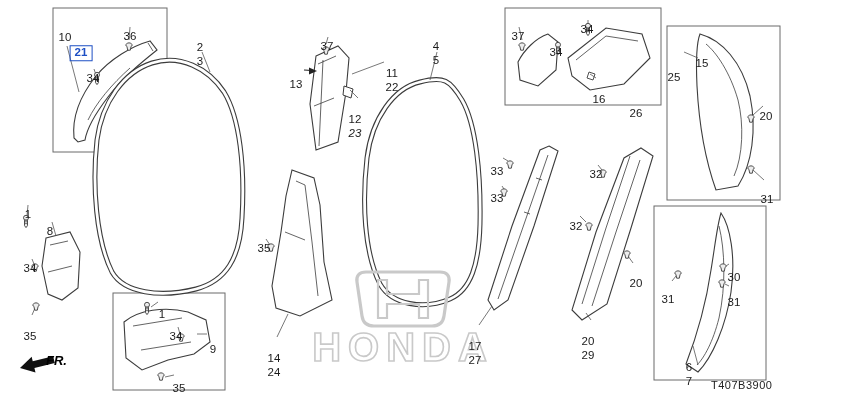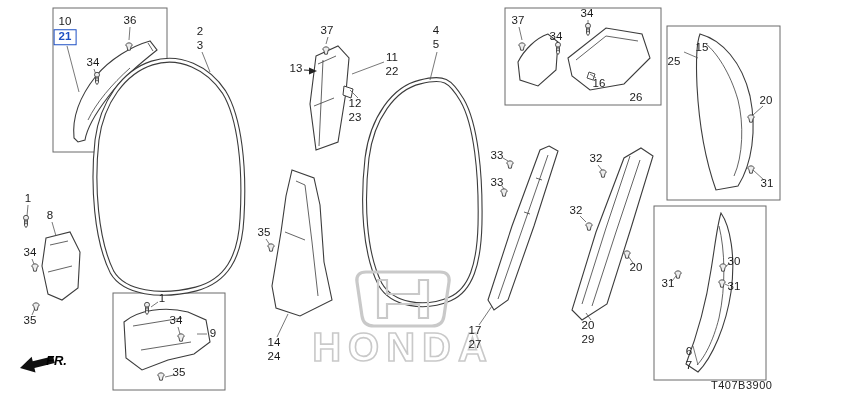--- a/index.html
+++ b/index.html
@@ -1,31 +1,32 @@
 <!DOCTYPE html>
 <html style="--hl: #1d4fc4;"><head>
 <meta charset="utf-8">
 <style>
   html,body { margin:0; padding:0; background:#ffffff; }
   .stage {
     position:relative; width:853px; height:410px; background:#fff;
     overflow:hidden; font-family:"Liberation Sans", sans-serif;
   }
   .stage svg.art { position:absolute; left:0; top:0; width:853px; height:410px; }
-  .callout-layer { position:absolute; left:0; top:0; width:853px; height:316px; pointer-events:none; }
+  .callout-layer { position:absolute; left:0; top:16px; width:853px; height:316px; pointer-events:none; }
   .callout {
     position:absolute; transform:translate(-50%,-50%);
     font-size:11.5px; line-height:1; color:#1a1a1a; white-space:nowrap;
     pointer-events:auto;
   }
   .callout.highlighted {
     color:var(--hl,#1d4fc4);
     border:1.3px solid var(--hl,#1d4fc4);
     padding:1px 4px;
     font-weight:bold;
+    margin-left:16px;
   }
   .fr-label {
     position:absolute; left:46px; top:353px;
     font-size:13px; font-weight:bold; font-style:italic; color:#000;
   }
   .code-label {
     position:absolute; left:711px; top:379px;
     font-size:11px; color:#222; letter-spacing:0.5px;
   }
 </style>
@@ -205,21 +206,21 @@
       <div class="callout highlighted" style="left: 65px; top: 37px;">21</div>
       <div class="callout" style="left: 130px; top: 21px;">36</div>
       <div class="callout" style="left: 93px; top: 63px;">34</div>
       <div class="callout" style="left: 200px; top: 32px;">2</div>
       <div class="callout" style="left: 200px; top: 46px;">3</div>
       <div class="callout" style="left: 327px; top: 31px;">37</div>
       <div class="callout" style="left: 296px; top: 69px;">13</div>
       <div class="callout" style="left: 392px; top: 58px;">11</div>
       <div class="callout" style="left: 392px; top: 72px;">22</div>
       <div class="callout" style="left: 355px; top: 104px;">12</div>
-      <div class="callout" style="left: 355px; top: 118px;">23</div>
+      <div class="callout" style="left: 355px; top: 118px; font-style: italic;">23</div>
       <div class="callout" style="left: 436px; top: 31px;">4</div>
       <div class="callout" style="left: 436px; top: 45px;">5</div>
       <div class="callout" style="left: 518px; top: 21px;">37</div>
       <div class="callout" style="left: 587px; top: 14px;">34</div>
       <div class="callout" style="left: 556px; top: 37px;">34</div>
       <div class="callout" style="left: 599px; top: 84px;">16</div>
       <div class="callout" style="left: 599px; top: 98px; margin-left: 37px;">26</div>
       <div class="callout" style="left: 674px; top: 48px; margin-left: 28px;">15</div>
       <div class="callout" style="left: 674px; top: 62px;">25</div>
       <div class="callout" style="left: 766px; top: 101px;">20</div>

